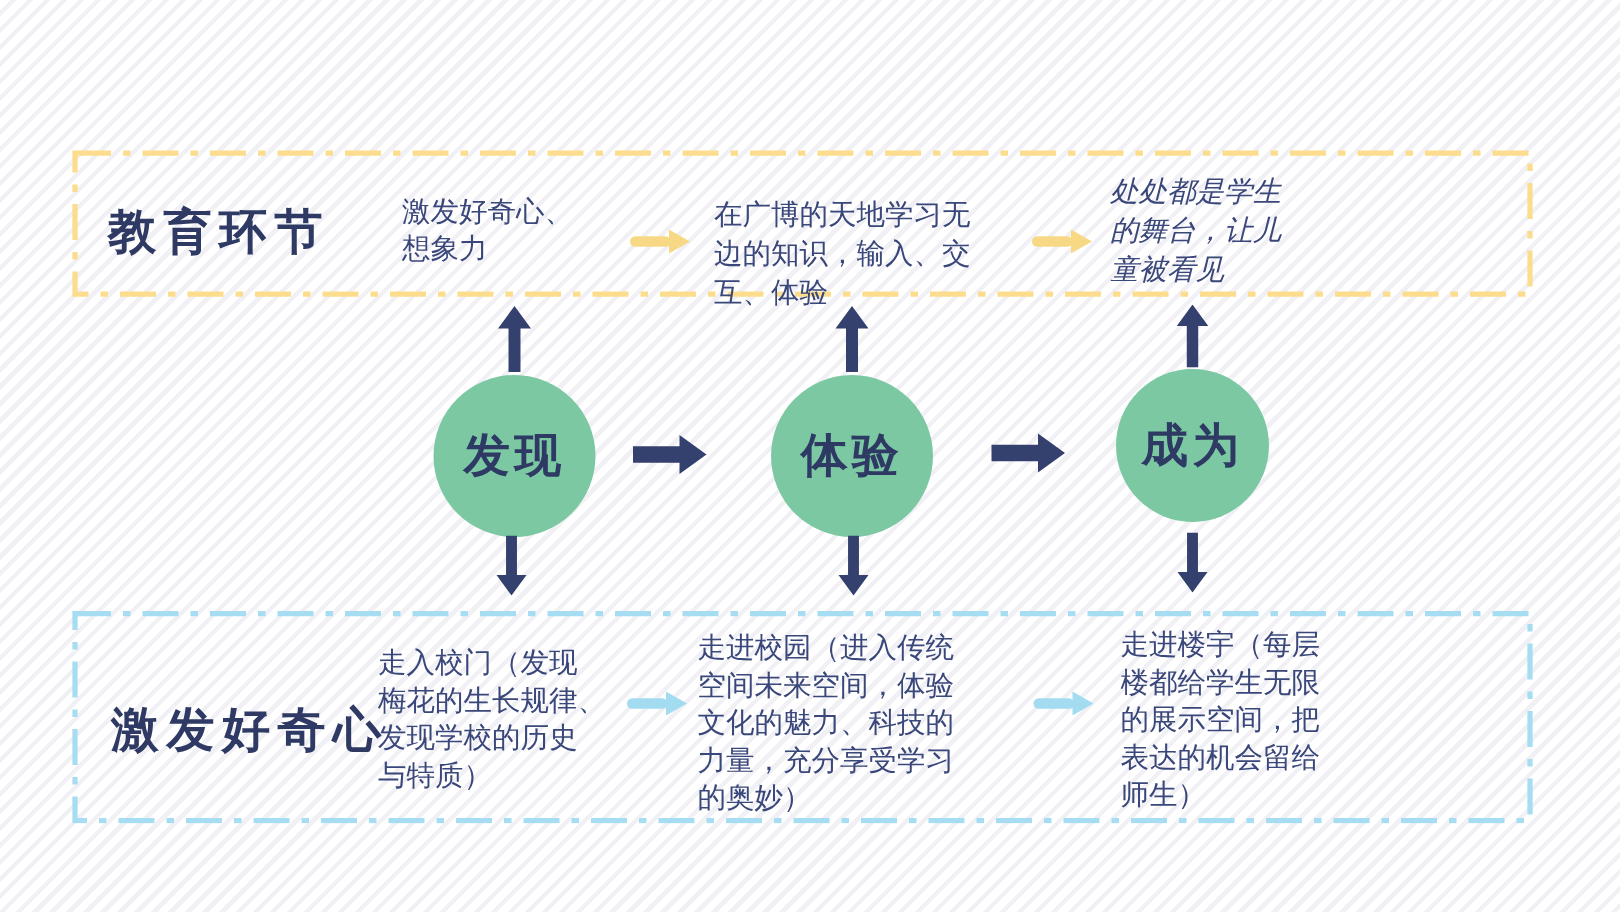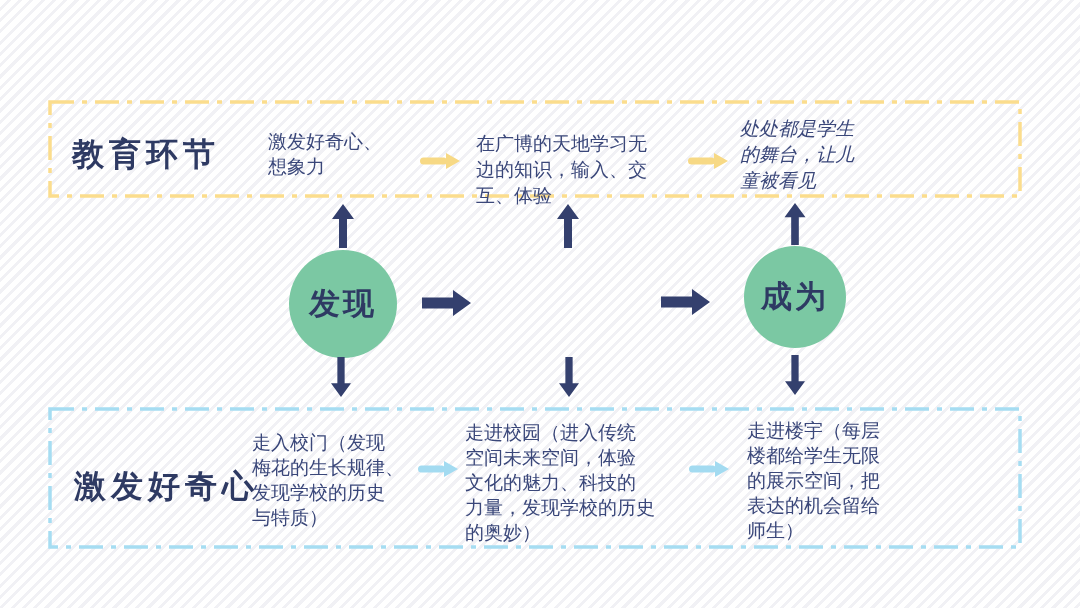--- a/index.html
+++ b/index.html
@@ -71,20 +71,23 @@
   <svg class="v-arrow" style="left:556px;top:204px;" width="24" height="44" viewBox="0 0 24 44">
     <polygon points="12,0 23,15 16,15 16,44 8,44 8,15 1,15" fill="#34406e"></polygon>
   </svg>
   <svg class="v-arrow" style="left:783px;top:203px;" width="24" height="42" viewBox="0 0 24 44">
     <polygon points="12,0 23,15 16,15 16,44 8,44 8,15 1,15" fill="#34406e"></polygon>
   </svg>
 
   <div class="flow-node" style="left: 289px; top: 250px; width: 108px; height: 108px; background-color: rgb(123, 200, 163); align-items: center;">
     <span>发现</span>
   </div>
+  <div class="flow-node" style="left: 514px; top: 250px; width: 108px; height: 108px; background-color: rgb(123, 200, 163);">
+    <span>体验</span>
+  </div>
   <div class="flow-node" style="left: 744px; top: 246px; width: 102px; height: 102px; background-color: rgb(123, 200, 163); text-align: right;">
     <span>成为</span>
   </div>
 
   <svg class="block-arrow" style="left:422px;top:289px;" width="50" height="28" viewBox="0 0 50 28">
     <polygon points="0,8.5 31,8.5 31,1 49,14 31,27 31,19.5 0,19.5" fill="#34406e"></polygon>
   </svg>
   <svg class="block-arrow" style="left:660px;top:288px;" width="52" height="28" viewBox="0 0 50 28">
     <polygon points="0,8.5 31,8.5 31,1 49,14 31,27 31,19.5 0,19.5" fill="#34406e"></polygon>
   </svg>
@@ -111,21 +114,21 @@
 与特质）</div>
 
     <svg class="slim-arrow" style="left:369px;top:54px;" width="42" height="16" viewBox="0 0 40 16">
       <rect x="0" y="4.5" width="27" height="7" rx="3.5" fill="#a3dbf1"></rect>
       <polygon points="26,0 40,8 26,16" fill="#a3dbf1"></polygon>
     </svg>
 
     <div class="step-text" style="left:417px;top:13px;width:220px;">走进校园（进入传统
 空间未来空间，体验
 文化的魅力、科技的
-力量，发现学校的历史
+力量，充分享受学习
 的奥妙）</div>
 
     <svg class="slim-arrow" style="left:640px;top:54px;" width="42" height="16" viewBox="0 0 40 16">
       <rect x="0" y="4.5" width="27" height="7" rx="3.5" fill="#a3dbf1"></rect>
       <polygon points="26,0 40,8 26,16" fill="#a3dbf1"></polygon>
     </svg>
 
     <div class="step-text" style="left:699px;top:11px;width:190px;">走进楼宇（每层
 楼都给学生无限
 的展示空间，把

